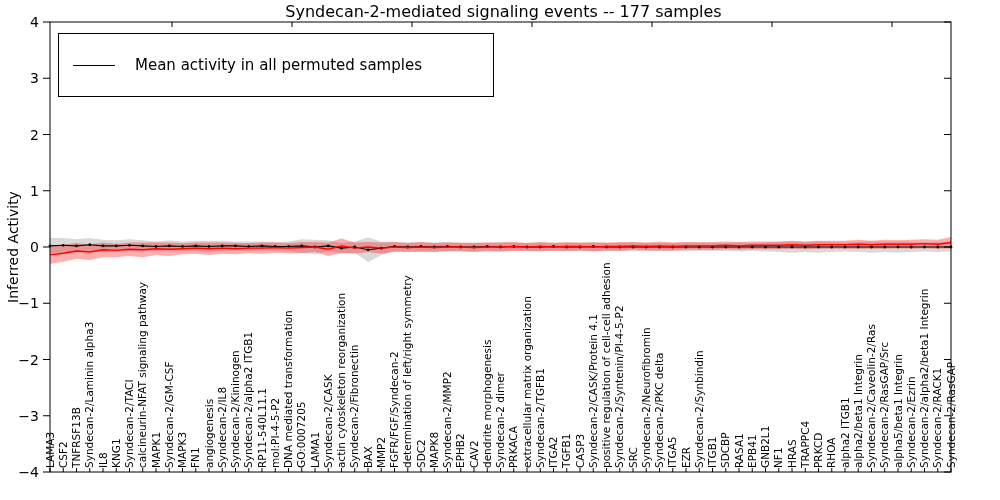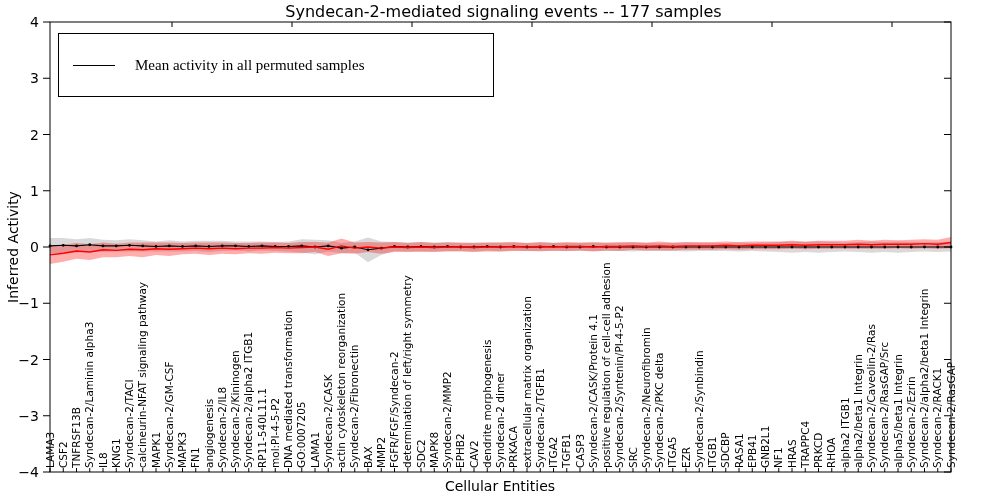--- a/index.html
+++ b/index.html
@@ -7,21 +7,21 @@
        font-family:"DejaVu Sans",sans-serif;overflow:hidden;}
   #chart-svg{position:absolute;left:0;top:0;}
   .title{position:absolute;top:2px;left:0;right:0;text-align:center;
          font-size:16px;color:#000;padding-left:7px;}
   .ylabel{position:absolute;top:247px;left:13px;white-space:nowrap;
           transform:translate(-50%,-50%) rotate(-90deg);font-size:14px;color:#000;}
   .xlabel{position:absolute;top:478px;left:0;right:0;text-align:center;
           font-size:14px;color:#000;}
   .legend{position:absolute;left:58px;top:33px;width:436px;height:64px;
           border:1px solid #000;background:#fff;box-sizing:border-box;
-          display:flex;flex-direction:column;justify-content:center;gap:4px;font-family:Liberation Serif, serif;}
+          display:flex;flex-direction:column;justify-content:center;gap:4px;}
   .legend-row{display:flex;align-items:center;height:26px;}
   .swatch{display:inline-block;width:42px;height:0;border-top:1.6px solid #000;
           margin-left:14px;margin-right:20px;flex:0 0 auto;}
   .legend-label{font-size:15px;color:#000;white-space:nowrap;}
 </style>
 </head>
 <body>
 
 <div class="fig">
   <svg id="chart-svg" width="1000" height="500" viewBox="0 0 1000 500">
@@ -281,20 +281,19 @@
         <text x="888.25" y="468" transform="rotate(-90 888.25 468)" font-size="10.5px" fill="#000" font-family="&quot;DejaVu Sans&quot;,sans-serif">Syndecan-2/RasGAP/Src</text>
         <text x="901.5" y="468" transform="rotate(-90 901.5 468)" font-size="10.5px" fill="#000" font-family="&quot;DejaVu Sans&quot;,sans-serif">alpha5/beta1 Integrin</text>
         <text x="914.75" y="468" transform="rotate(-90 914.75 468)" font-size="10.5px" fill="#000" font-family="&quot;DejaVu Sans&quot;,sans-serif">Syndecan-2/Ezrin</text>
         <text x="928" y="468" transform="rotate(-90 928 468)" font-size="10.5px" fill="#000" font-family="&quot;DejaVu Sans&quot;,sans-serif">Syndecan-2/alpha2/beta1 Integrin</text>
         <text x="941.25" y="468" transform="rotate(-90 941.25 468)" font-size="10.5px" fill="#000" font-family="&quot;DejaVu Sans&quot;,sans-serif">Syndecan-2/RACK1</text>
         <text x="954.5" y="468" transform="rotate(-90 954.5 468)" font-size="10.5px" fill="#000" font-family="&quot;DejaVu Sans&quot;,sans-serif">Syndecan-2/RasGAP</text>
       </g>
     </svg>
   <div class="title">Syndecan-2-mediated signaling events -- 177 samples</div>
   <div class="ylabel">Inferred Activity</div>
-  <div class="xlabel">Cellular Entities</div>
   <div class="legend">
     <div class="legend-row">
       <span class="swatch" id="swatch-0" style="border-top-color: rgb(0, 0, 0);"></span>
       <span class="legend-label">Mean activity in all permuted samples</span>
     </div>
   </div>
 </div>
 
 </body></html>

